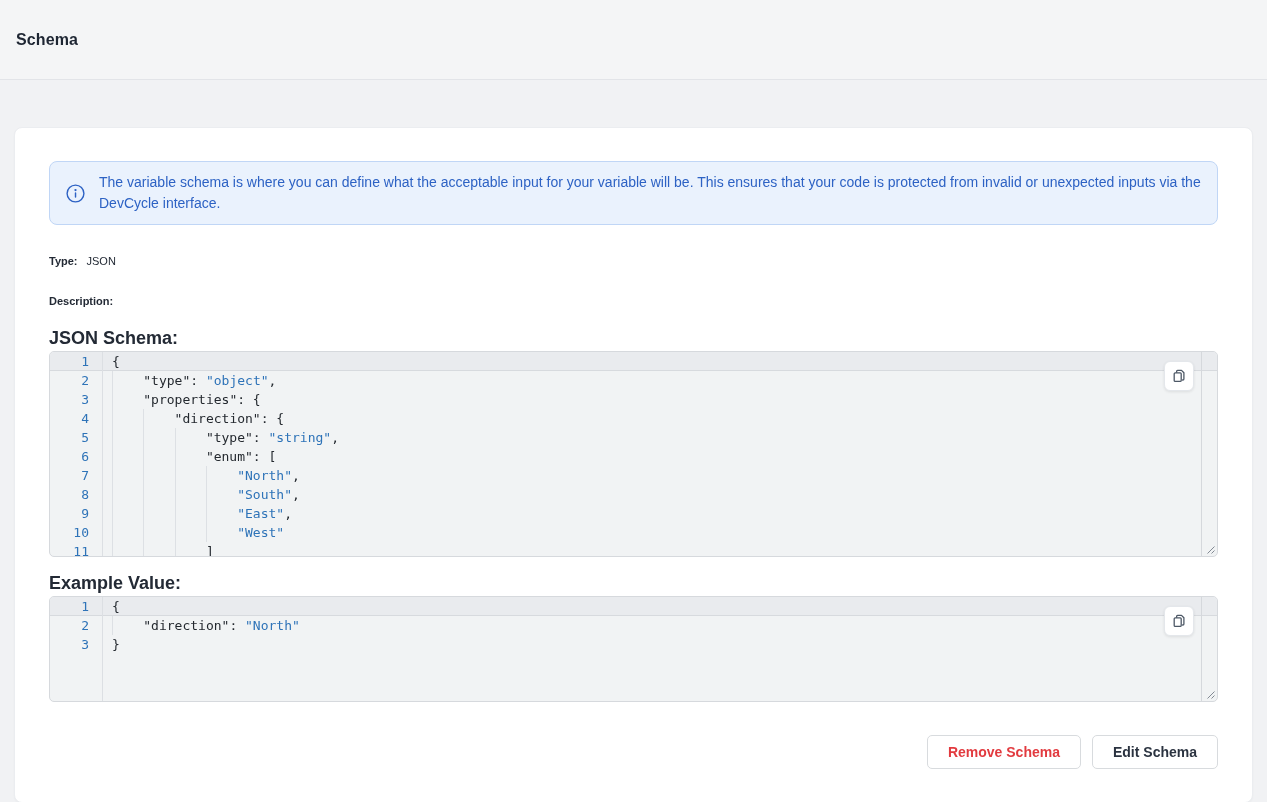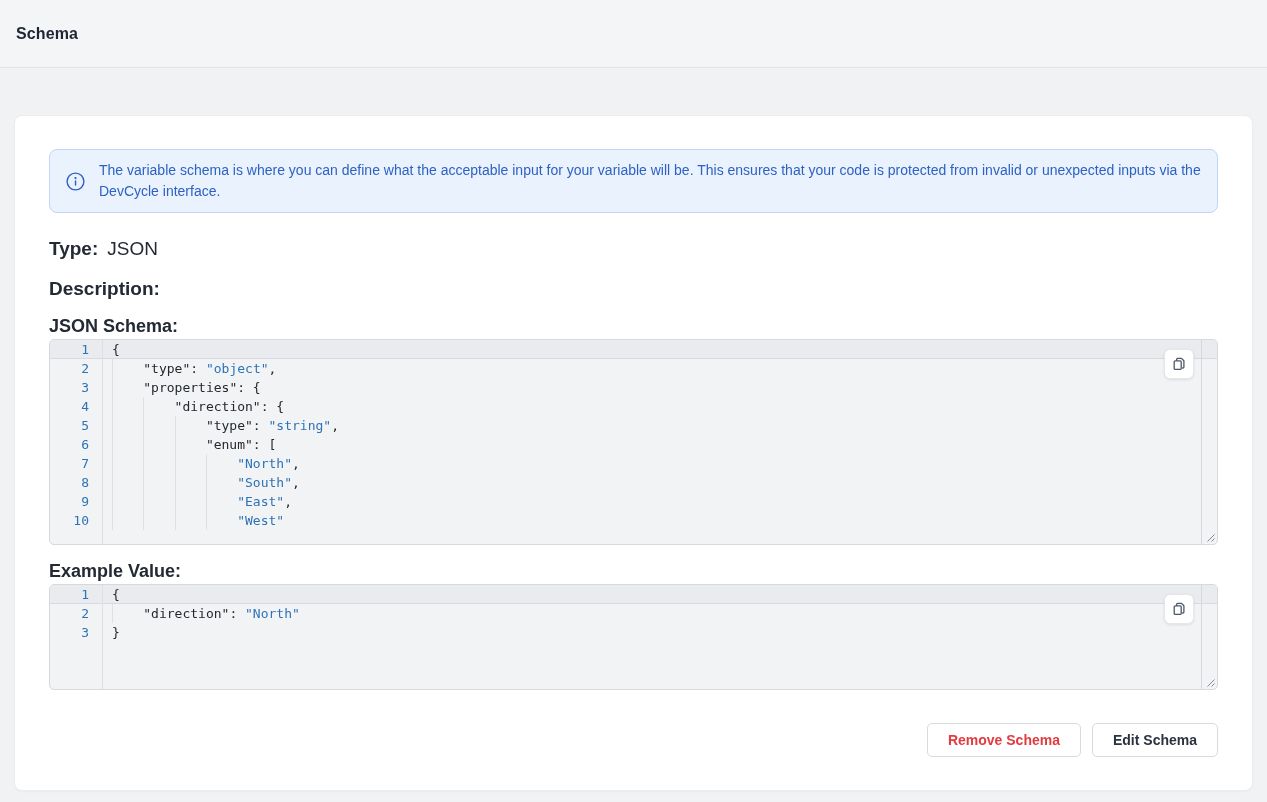--- a/index.html
+++ b/index.html
@@ -5,21 +5,21 @@
   * { margin:0; padding:0; box-sizing:border-box; }
   html,body { width:1267px; height:802px; }
   body {
     font-family:"Liberation Sans","DejaVu Sans",sans-serif;
     background:#f1f2f4;
     color:#232a35;
     overflow:hidden;
   }
   
   .page-header {
-    height:68px;
+    height:80px;
     background:#f4f5f6;
     border-bottom:1px solid #e2e4e8;
     display:flex;
     align-items:center;
     padding:0 16px;
   }
   .page-title {
     font-size:16px;
     font-weight:700;
     color:#1e2633;
@@ -47,21 +47,21 @@
     min-height:64px;
     justify-content:center;
   }
   .banner .icon-wrap { flex:0 0 19px; display:flex; }
   .banner-text {
     font-size:14px;
     line-height:21px;
     color:var(--accent-blue,#2d62c4);
   }
   
-  .field-row { display:flex; align-items:baseline; margin-bottom:20px; font-size:19px; line-height:20px; }
+  .field-row { display:flex; align-items:baseline; margin-bottom:20px; font-size:11px; line-height:20px; }
   .field-row.desc { margin-bottom:17px; }
   .field-label { font-weight:700; color:#232a35; }
   .field-value { margin-left:9px; color:#232a35; }
   .section-label { font-size:18px; line-height:20px; font-weight:700; color:#232a35; margin-bottom:3px; }
   
   .editor {
     position:relative;
     background:#f1f3f4;
     border:1px solid #d6d9dd;
     border-radius:5px;
@@ -203,20 +203,24 @@
         <div class="cm-code"><span class="ind"></span><span class="ind"></span><span class="ind"></span><span class="ind"></span><span class="tok-string">"South"</span><span class="tok-plain">,</span></div>
       </div>
       <div class="cm-row">
         <div class="cm-gutter">9</div>
         <div class="cm-code"><span class="ind"></span><span class="ind"></span><span class="ind"></span><span class="ind"></span><span class="tok-string">"East"</span><span class="tok-plain">,</span></div>
       </div>
       <div class="cm-row">
         <div class="cm-gutter">10</div>
         <div class="cm-code"><span class="ind"></span><span class="ind"></span><span class="ind"></span><span class="ind"></span><span class="tok-string">"West"</span></div>
       </div>
+      <div class="cm-row">
+        <div class="cm-gutter">11</div>
+        <div class="cm-code"><span class="ind"></span><span class="ind"></span><span class="ind"></span><span class="tok-plain">]</span></div>
+      </div>
     </div>
 
   <div class="section-label">Example Value:</div>
   <div class="editor example">
     <div class="gutter-line"></div>
     <div class="sb-track"></div>
     <button class="copy-btn">
       <span style="display:flex;">
         <svg width="16" height="16" viewBox="0 0 16 16" fill="none" stroke="#4d5866" stroke-width="1.3" stroke-linejoin="round">
           <path d="M5.6 4.8 V3.4 a1 1 0 0 1 1-1 h3.9 l2.4 2.4 V11 a1 1 0 0 1 -1 1 h-0.8"></path>

